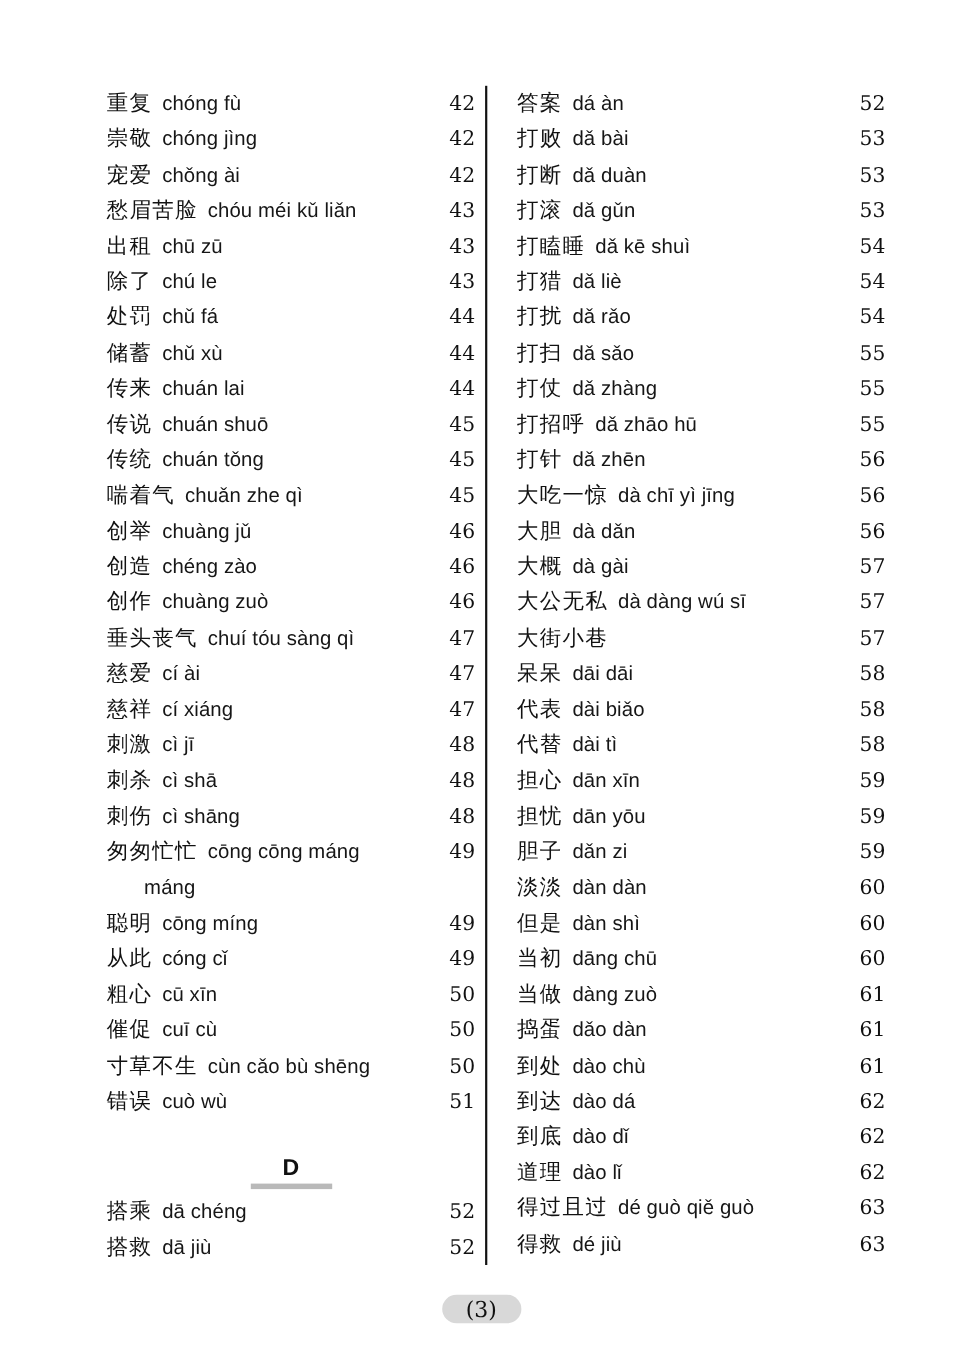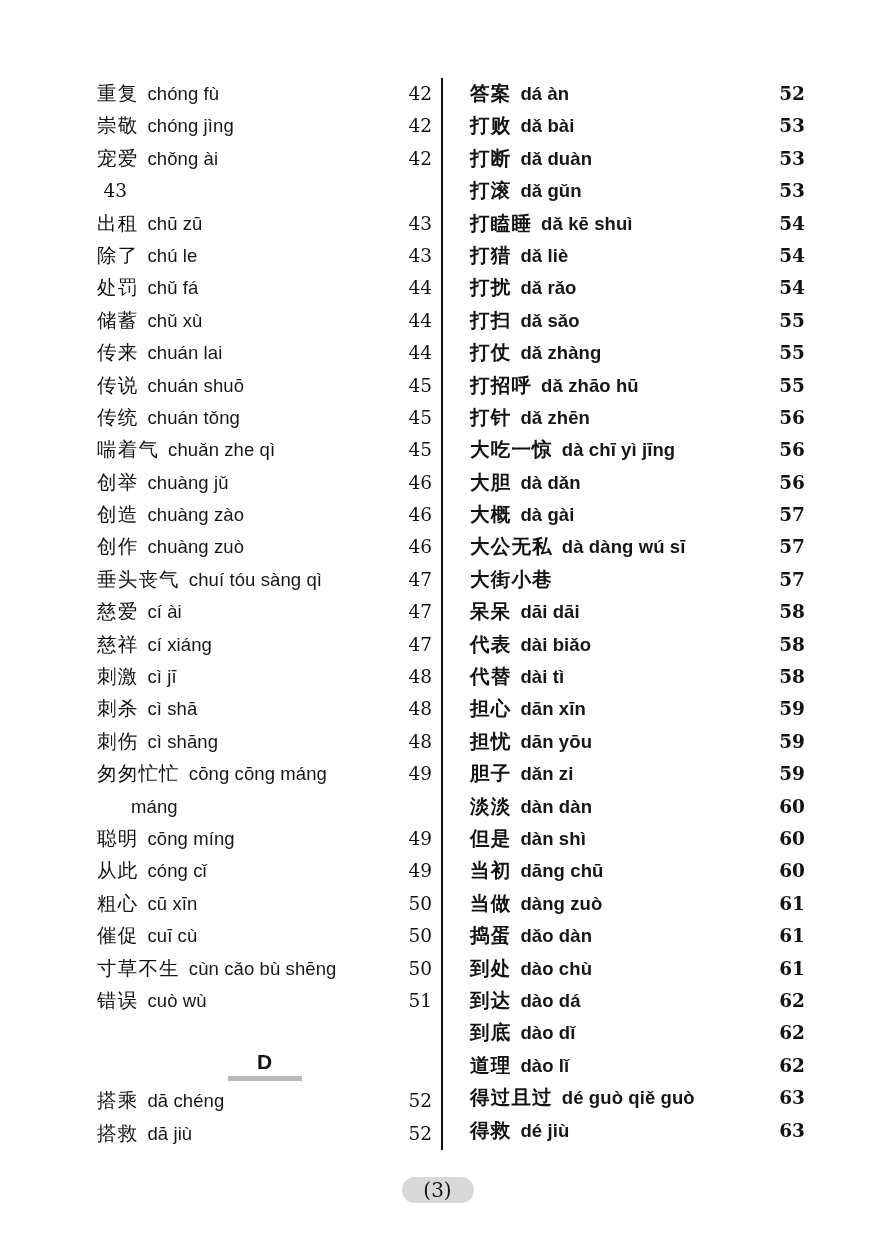--- a/index.html
+++ b/index.html
@@ -40,21 +40,20 @@
     position: relative;
     box-sizing: border-box;
   }
   .col-left {
     width: 335px;
     margin-left: 97px;
   }
   .col-right {
     width: 335px;
     margin-left: 38px;
-    font-weight: bold;
   }
 
   
   .divider {
     position: absolute;
     left: 441px;
     top: 78px;
     width: 2px;
     height: 1072px;
     background: #111111;
@@ -173,20 +172,24 @@
           <span class="pagenum">42</span>
         </div>
         <div class="entry">
           <div class="terms">
             <span class="hanzi">宠爱</span>
             <span class="pinyin">chǒng ài</span>
           </div>
           <span class="pagenum">42</span>
         </div>
         <div class="entry">
+          <div class="terms">
+            <span class="hanzi">愁眉苦脸</span>
+            <span class="pinyin">chóu méi kǔ liǎn</span>
+          </div>
           <span class="pagenum">43</span>
         </div>
         <div class="entry">
           <div class="terms">
             <span class="hanzi">出租</span>
             <span class="pinyin">chū zū</span>
           </div>
           <span class="pagenum">43</span>
         </div>
         <div class="entry">
@@ -241,21 +244,21 @@
         <div class="entry">
           <div class="terms">
             <span class="hanzi">创举</span>
             <span class="pinyin">chuàng jǔ</span>
           </div>
           <span class="pagenum">46</span>
         </div>
         <div class="entry">
           <div class="terms">
             <span class="hanzi">创造</span>
-            <span class="pinyin">chuàng zào</span>
+            <span class="pinyin">chéng zào</span>
           </div>
           <span class="pagenum">46</span>
         </div>
         <div class="entry">
           <div class="terms">
             <span class="hanzi">创作</span>
             <span class="pinyin">chuàng zuò</span>
           </div>
           <span class="pagenum">46</span>
         </div>

